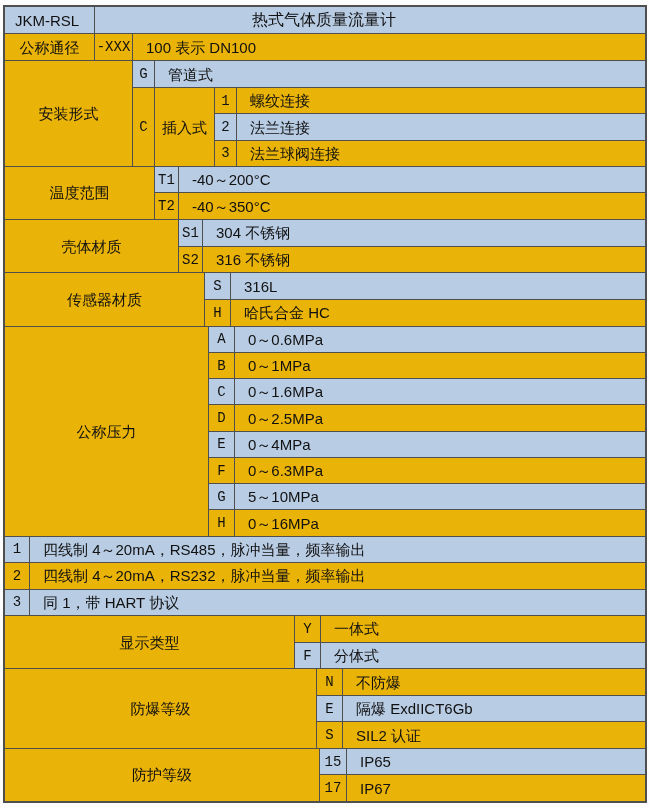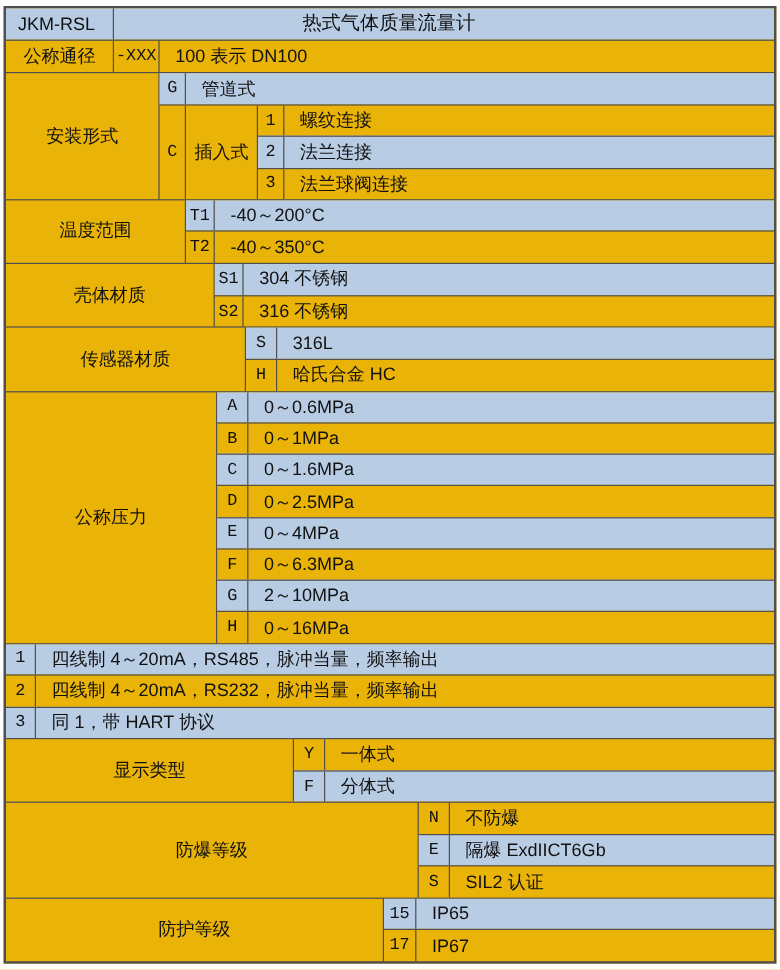--- a/index.html
+++ b/index.html
@@ -118,21 +118,21 @@
           <div class="cell grow value">316L</div>
         </div>
         <div class="row">
           <div class="cell code" style="width:26px">H</div>
           <div class="cell grow value">哈氏合金 HC</div>
         </div>
       </div>
     </section>
 
     <section class="sec" style="flex:8 1 0">
-      <div class="cell c" style="width:176px">公称压力</div>
+      <div class="cell c" style="width:204px">公称压力</div>
       <div class="col grow">
         <div class="row blue">
           <div class="cell code" style="width:26px">A</div>
           <div class="cell grow value">0～0.6MPa</div>
         </div>
         <div class="row">
           <div class="cell code" style="width:26px">B</div>
           <div class="cell grow value">0～1MPa</div>
         </div>
         <div class="row blue">
@@ -146,21 +146,21 @@
         <div class="row blue">
           <div class="cell code" style="width:26px">E</div>
           <div class="cell grow value">0～4MPa</div>
         </div>
         <div class="row">
           <div class="cell code" style="width:26px">F</div>
           <div class="cell grow value">0～6.3MPa</div>
         </div>
         <div class="row blue">
           <div class="cell code" style="width:26px">G</div>
-          <div class="cell grow value">2～10MPa</div>
+          <div class="cell grow value">5～10MPa</div>
         </div>
         <div class="row">
           <div class="cell code" style="width:26px">H</div>
           <div class="cell grow value">0～16MPa</div>
         </div>
       </div>
     </section>
 
     <section class="sec" style="flex:3 1 0">
       <div class="col grow">
@@ -173,35 +173,35 @@
           <div class="cell grow value">四线制 4～20mA，RS232，脉冲当量，频率输出</div>
         </div>
         <div class="row blue">
           <div class="cell code" style="width:25px">3</div>
           <div class="cell grow value">同 1，带 HART 协议</div>
         </div>
       </div>
     </section>
 
     <section class="sec" style="flex:2 1 0">
-      <div class="cell c" style="width:240px">显示类型</div>
+      <div class="cell c" style="width:290px">显示类型</div>
       <div class="col grow">
         <div class="row">
           <div class="cell code" style="width:26px">Y</div>
           <div class="cell grow value">一体式</div>
         </div>
         <div class="row blue">
           <div class="cell code" style="width:26px">F</div>
           <div class="cell grow value">分体式</div>
         </div>
       </div>
     </section>
 
     <section class="sec" style="flex:3 1 0">
-      <div class="cell c" style="width:344px">防爆等级</div>
+      <div class="cell c" style="width:312px">防爆等级</div>
       <div class="col grow">
         <div class="row">
           <div class="cell code" style="width:26px">N</div>
           <div class="cell grow value">不防爆</div>
         </div>
         <div class="row blue">
           <div class="cell code" style="width:26px">E</div>
           <div class="cell grow value">隔爆 ExdIICT6Gb</div>
         </div>
         <div class="row">

